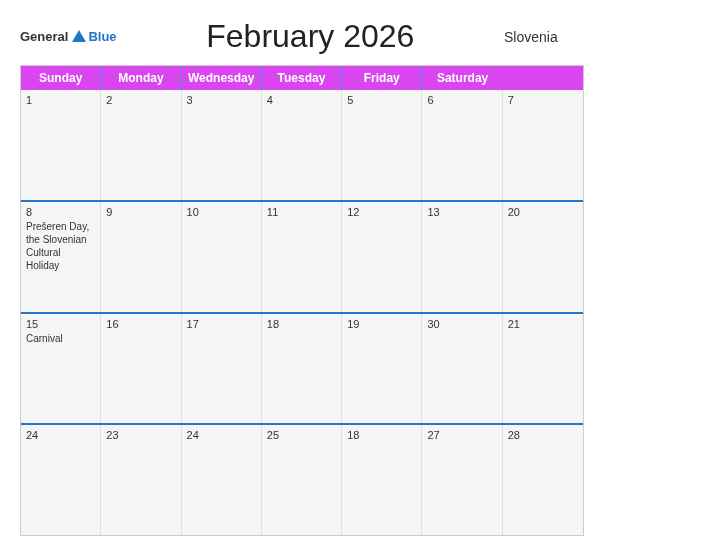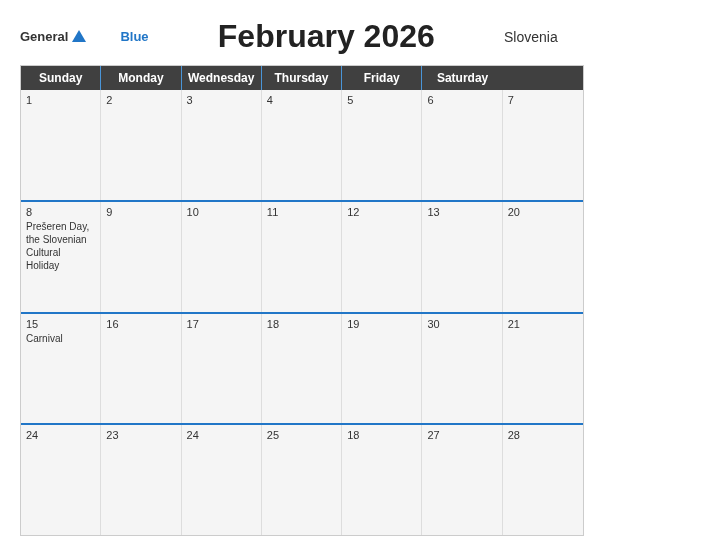--- a/index.html
+++ b/index.html
@@ -33,52 +33,51 @@
       font-size: 13px;
       font-weight: bold;
       color: #333;
       line-height: 1;
     }
     .logo-blue {
       font-size: 13px;
       font-weight: bold;
       color: #2176c7;
       line-height: 1;
-      margin-left: 32px;
     }
     .logo-icon {
       width: 18px;
       height: 18px;
       margin-left: 2px;
       display: inline-block;
       vertical-align: middle;
     }
     .title {
       font-size: 32px;
-      font-weight: bold;
+      font-weight: normal;
       color: #222;
       text-align: center;
       flex: 1;
     }
     .country {
       font-size: 14px;
       color: #333;
       min-width: 80px;
     }
     
     .calendar {
       flex: 1;
       display: flex;
       flex-direction: column;
       border: 1px solid #ccc;
     }
     .cal-header {
       display: grid;
       grid-template-columns: repeat(7, 1fr);
-      background: #404040;
+      background: #d946ef;
     }
     .cal-header-cell {
       color: #fff;
       font-size: 12px;
       font-weight: bold;
       text-align: center;
       padding: 5px 4px;
       border-right: 1px solid #4a95d8;
     }
     .cal-header-cell:last-child {
@@ -139,21 +138,21 @@
     <h1 class="title">February 2026</h1>
     <div class="country">Slovenia</div>
   </div>
 
   <div class="calendar">
 
     <div class="cal-header">
       <div class="cal-header-cell">Sunday</div>
       <div class="cal-header-cell">Monday</div>
       <div class="cal-header-cell">Wednesday</div>
-      <div class="cal-header-cell">Thursday</div>
+      <div class="cal-header-cell">Tuesday</div>
       <div class="cal-header-cell">Friday</div>
       <div class="cal-header-cell">Saturday</div>
     </div>
 
     <div class="cal-body">
 
       <div class="cal-week">
         <div class="cal-cell">
             <span class="day-number">1</span>
           </div>

